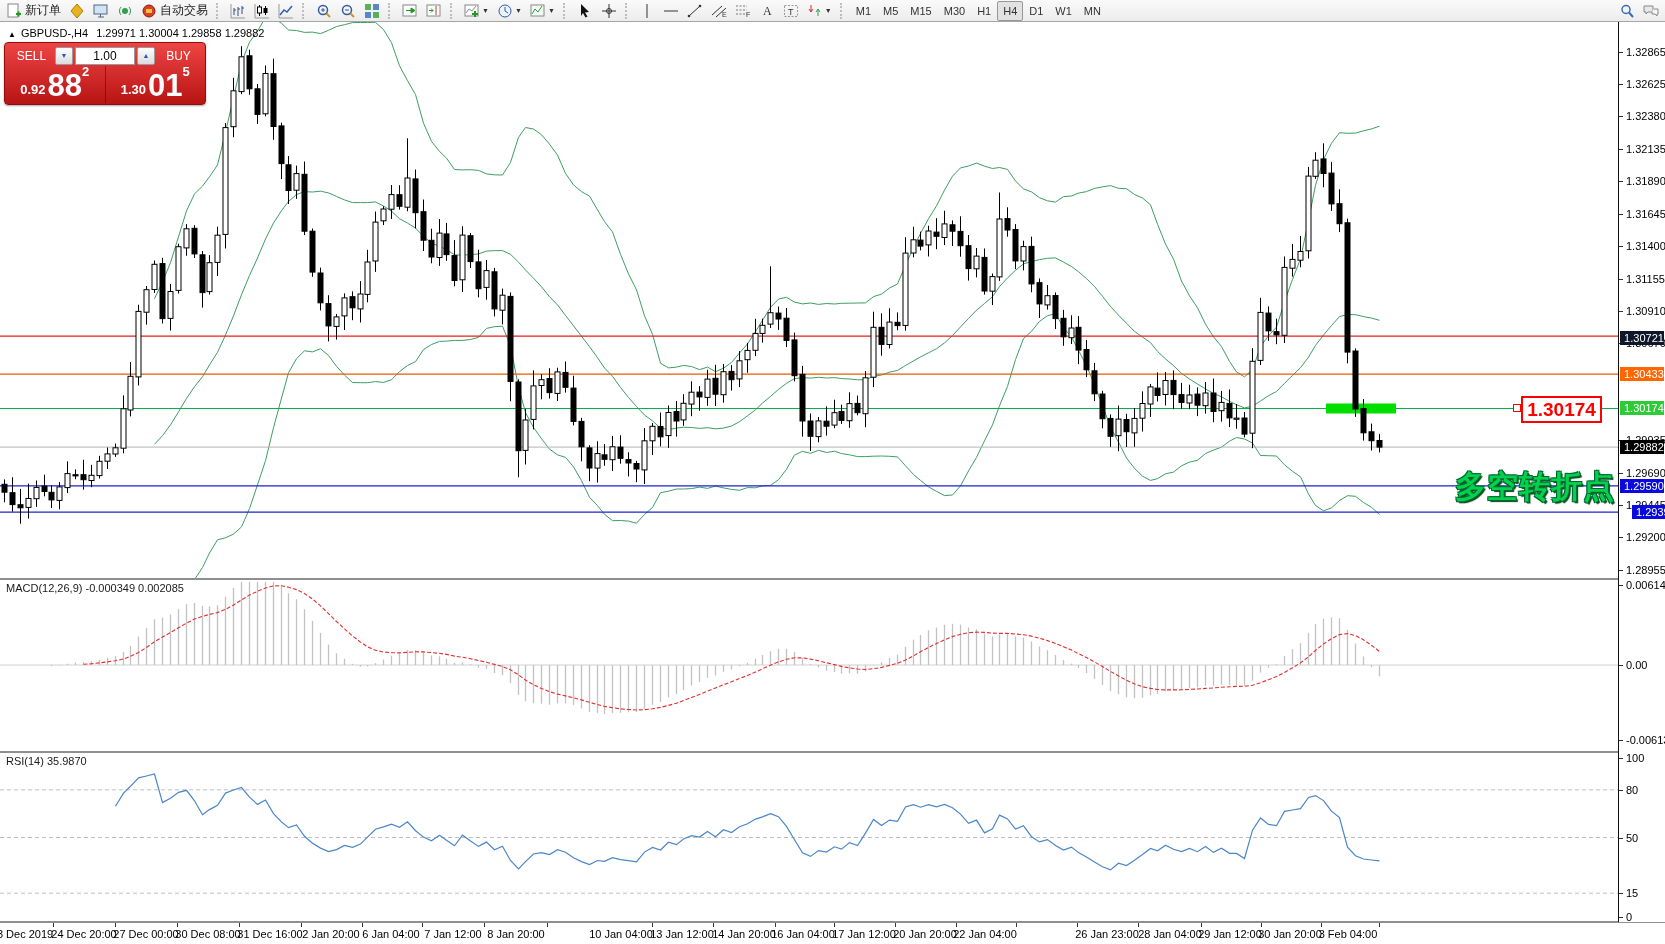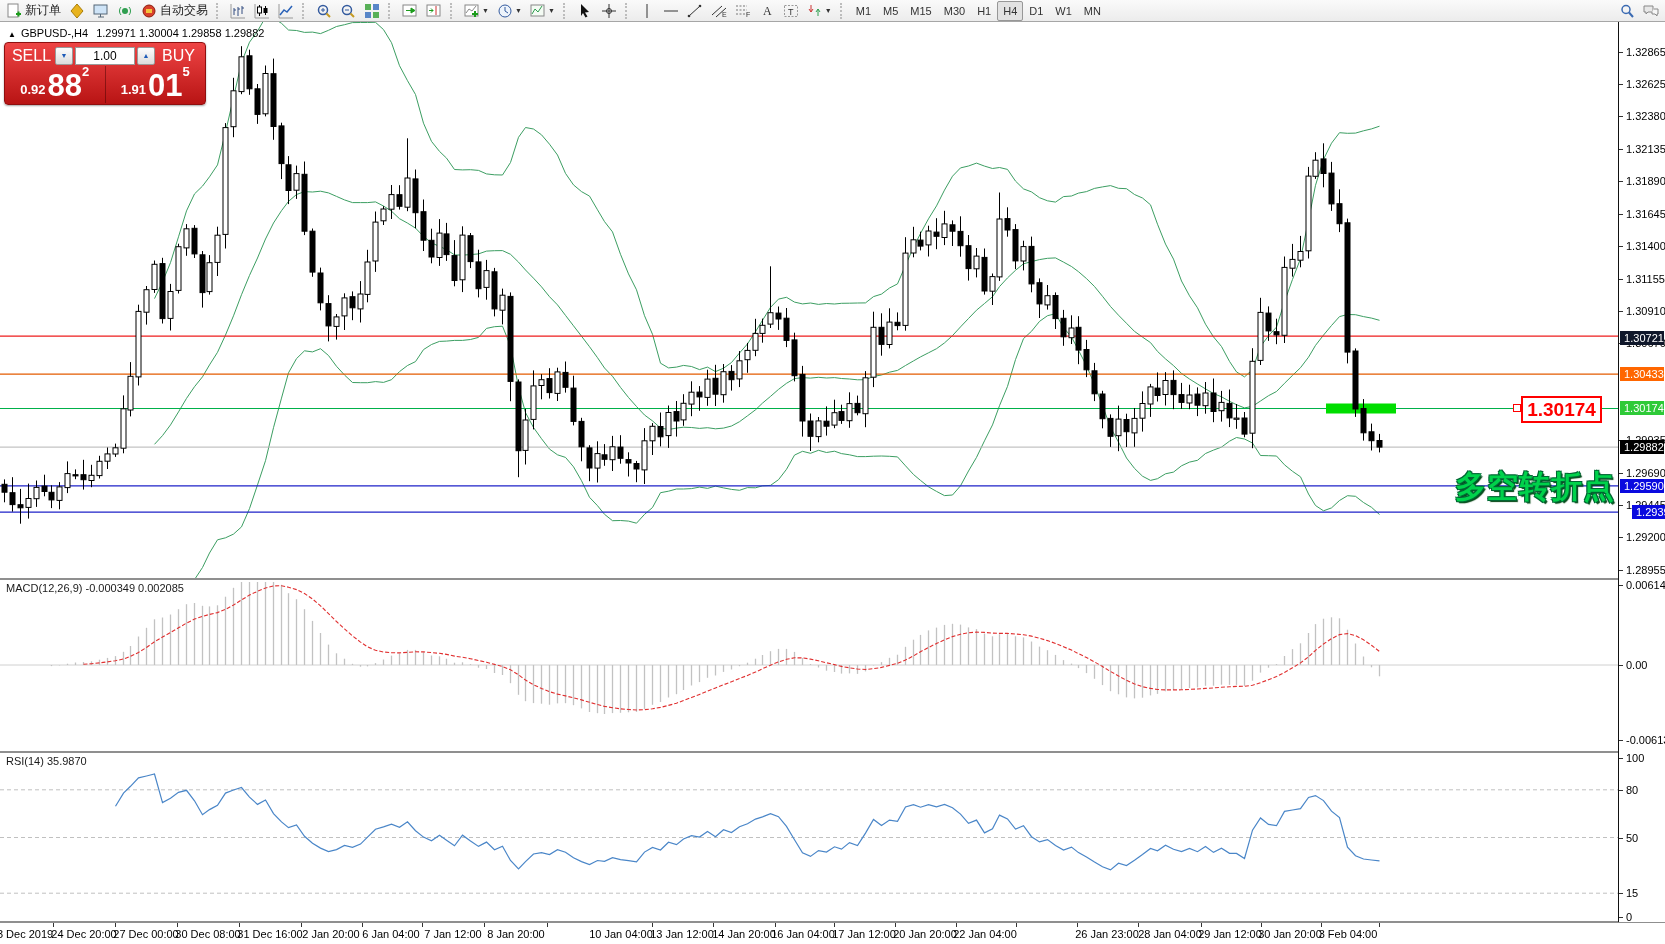--- a/index.html
+++ b/index.html
@@ -37,21 +37,21 @@
   
   .annotation-cn{position:absolute;left:1455px;top:444px;z-index:4;font-size:31px;font-weight:bold;letter-spacing:1px;
     color:#00d24b;text-shadow:1px 1px 0 #063,-1px -1px 0 #063,1px -1px 0 #063,-1px 1px 0 #063,2px 2px 1px #041;white-space:nowrap;}
   .price-tag{position:absolute;left:1521px;top:376px;width:77px;height:23px;border:2px solid #f00;color:#f00;background:#fff;
     font-size:19px;font-weight:bold;text-align:center;line-height:23px;z-index:6;}
   .price-tag-anchor{position:absolute;left:1513px;top:386px;width:6px;height:6px;border:1px solid #f00;background:#fff;z-index:6;}
   
   .trade-panel{position:absolute;left:4px;top:20px;width:202px;height:63px;z-index:8;border-radius:4px;
     background:linear-gradient(#e44,#b81414);border:1px solid #8f0f0f;box-shadow:0 1px 2px rgba(0,0,0,.35);box-sizing:border-box;color:#fff;}
   .tp-row1{display:flex;align-items:center;height:23px;padding:2px 3px 0 3px;box-sizing:border-box;}
-  .tp-sb{width:49px;text-align:center;font-size:16px;color:#fff;}
+  .tp-sb{width:49px;text-align:center;font-size:12px;color:#fff;}
   .tp-spin{display:flex;align-items:center;margin:16px auto;}
   .tp-arrow{width:16px;height:16px;background:linear-gradient(#fdfdfd,#dcdcdc);border:1px solid #9a9a9a;border-radius:2px;
     font-size:7px;color:#1d5bb8;display:flex;align-items:center;justify-content:center;}
   .tp-vol{width:58px;height:16px;background:#fff;border:1px solid #9a9a9a;margin:0 2px;color:#000;font-size:12px;
     text-align:center;line-height:16px;}
   .tp-row2{display:flex;height:37px;}
   .tp-half{flex:1;display:flex;align-items:flex-end;justify-content:center;padding-bottom:3px;}
   .tp-half.sell{border-right:1px solid rgba(60,0,0,.45);}
   .tp-small{font-size:13px;font-weight:bold;margin-bottom:3px;}
   .tp-big{font-size:31px;font-weight:bold;line-height:28px;margin-left:2px;}
@@ -277,21 +277,21 @@
         </div>
         <div class="tp-sb">BUY</div>
       </div>
       <div class="tp-row2">
         <div class="tp-half sell">
           <span class="tp-small">0.92</span>
           <span class="tp-big">88</span>
           <span class="tp-sup">2</span>
         </div>
         <div class="tp-half">
-          <span class="tp-small">1.91</span>
+          <span class="tp-small">1.30</span>
           <span class="tp-big">01</span>
           <span class="tp-sup">5</span>
         </div>
       </div>
     </div>
 
     <svg id="main-svg" class="pane" style="top:0" width="1618" height="556">
         <path d="M154.5 276.6L162.5 259.9L170.5 240.6L178.5 214.8L186.5 188.9L194.5 171.9L202.5 164.1L209.5 154.8L217.5 142.9L225.5 110.3L233.5 75.5L241.5 40.5L249.5 20.2L257.5 9.2L265.5 -4.7L273.5 -3.8L281.5 1.3L288.5 8.0L296.5 8.5L304.5 10.4L312.5 10.1L320.5 11.6L328.5 8.3L336.5 4.5L344.5 2.7L352.5 0.6L360.5 0.5L367.5 0.5L375.5 0.3L383.5 7.6L391.5 20.7L399.5 43.7L407.5 58.7L415.5 72.5L423.5 101.2L431.5 119.4L439.5 129.4L446.5 136.1L454.5 147.5L462.5 147.9L470.5 147.7L478.5 148.4L486.5 151.9L494.5 152.8L502.5 153.0L510.5 140.5L518.5 115.3L525.5 105.5L533.5 107.0L541.5 112.8L549.5 122.2L557.5 133.0L565.5 151.4L573.5 162.9L581.5 169.6L589.5 174.1L597.5 187.8L604.5 199.6L612.5 209.9L620.5 232.3L628.5 251.9L636.5 267.8L644.5 293.7L652.5 312.3L660.5 341.2L668.5 345.9L676.5 345.1L683.5 343.4L691.5 344.5L699.5 347.6L707.5 345.1L715.5 349.6L723.5 346.2L731.5 340.5L739.5 331.0L747.5 321.9L755.5 309.7L762.5 298.3L770.5 285.4L778.5 277.1L786.5 275.3L794.5 280.1L802.5 281.9L810.5 281.0L818.5 282.4L826.5 281.5L834.5 282.0L841.5 281.3L849.5 281.2L857.5 281.0L865.5 280.9L873.5 274.6L881.5 272.1L889.5 266.0L897.5 261.9L905.5 243.3L913.5 225.2L920.5 211.5L928.5 196.8L936.5 183.9L944.5 168.1L952.5 154.2L960.5 145.9L968.5 144.0L976.5 141.1L984.5 144.1L992.5 146.5L999.5 145.5L1007.5 147.4L1015.5 159.1L1023.5 166.9L1031.5 169.9L1039.5 175.7L1047.5 178.8L1055.5 180.1L1063.5 174.6L1071.5 174.0L1078.5 171.1L1086.5 169.6L1094.5 166.4L1102.5 164.9L1110.5 163.6L1118.5 166.3L1126.5 166.7L1134.5 172.5L1142.5 176.0L1150.5 182.8L1157.5 202.2L1165.5 222.1L1173.5 237.1L1181.5 259.0L1189.5 273.8L1197.5 285.8L1205.5 302.2L1213.5 314.9L1221.5 324.5L1229.5 339.4L1236.5 349.9L1244.5 354.9L1252.5 347.6L1260.5 324.5L1268.5 313.8L1276.5 305.1L1284.5 279.8L1292.5 257.4L1300.5 236.7L1308.5 198.4L1315.5 163.3L1323.5 137.4L1331.5 121.2L1339.5 110.7L1347.5 111.3L1355.5 111.1L1363.5 108.8L1371.5 106.9L1379.5 104.2" fill="none" stroke="#3c9e62" stroke-width="1"></path>
         <path d="M154.5 422.3L162.5 413.6L170.5 402.9L178.5 389.9L186.5 376.4L194.5 364.7L202.5 354.8L209.5 342.9L217.5 330.3L225.5 313.0L233.5 293.8L241.5 272.7L249.5 253.4L257.5 236.0L265.5 217.0L273.5 201.0L281.5 188.7L288.5 179.4L296.5 172.5L304.5 169.6L312.5 170.0L320.5 169.2L328.5 170.9L336.5 174.4L344.5 177.9L352.5 180.6L360.5 180.6L367.5 180.6L375.5 179.9L383.5 184.0L391.5 189.2L399.5 196.7L407.5 201.1L415.5 206.1L423.5 214.4L431.5 220.9L439.5 224.4L446.5 227.6L454.5 232.9L462.5 233.1L470.5 232.6L478.5 231.9L486.5 229.1L494.5 228.7L502.5 228.6L510.5 232.3L518.5 240.1L525.5 248.0L533.5 256.2L541.5 264.8L549.5 274.7L557.5 282.9L565.5 293.4L573.5 303.8L581.5 314.2L589.5 324.7L597.5 335.7L604.5 346.0L612.5 354.3L620.5 365.4L628.5 375.5L636.5 384.5L644.5 393.0L652.5 398.9L660.5 406.0L668.5 407.5L676.5 406.1L683.5 405.2L691.5 405.5L699.5 406.4L707.5 405.7L715.5 406.8L723.5 406.1L731.5 404.0L739.5 399.7L747.5 393.8L755.5 387.8L762.5 381.1L770.5 374.4L778.5 367.4L786.5 361.3L794.5 356.6L802.5 355.6L810.5 356.1L818.5 355.3L826.5 356.0L834.5 355.6L841.5 356.5L849.5 357.0L857.5 357.8L865.5 357.7L873.5 354.4L881.5 353.0L889.5 350.2L897.5 348.4L905.5 343.5L913.5 338.9L920.5 334.9L928.5 330.8L936.5 326.7L944.5 320.9L952.5 313.6L960.5 304.9L968.5 296.5L976.5 288.2L984.5 281.5L992.5 274.7L999.5 264.6L1007.5 255.9L1015.5 248.3L1023.5 241.8L1031.5 239.6L1039.5 237.6L1047.5 236.3L1055.5 235.9L1063.5 240.1L1071.5 244.5L1078.5 249.7L1086.5 256.6L1094.5 264.5L1102.5 274.3L1110.5 284.5L1118.5 293.2L1126.5 301.3L1134.5 309.4L1142.5 315.1L1150.5 320.6L1157.5 329.4L1165.5 336.9L1173.5 343.6L1181.5 351.4L1189.5 357.0L1197.5 362.0L1205.5 366.9L1213.5 371.5L1221.5 374.8L1229.5 379.3L1236.5 382.7L1244.5 385.9L1252.5 384.3L1260.5 379.0L1268.5 373.7L1276.5 369.5L1284.5 361.3L1292.5 353.4L1300.5 345.7L1308.5 335.2L1315.5 323.4L1323.5 313.1L1331.5 303.5L1339.5 294.6L1347.5 292.5L1355.5 292.7L1363.5 294.6L1371.5 296.1L1379.5 298.3" fill="none" stroke="#3c9e62" stroke-width="1"></path>
         <path d="M154.5 568.0L162.5 567.3L170.5 565.3L178.5 565.0L186.5 563.9L194.5 557.6L202.5 545.5L209.5 531.0L217.5 517.8L225.5 515.8L233.5 512.1L241.5 504.9L249.5 486.6L257.5 462.9L265.5 438.7L273.5 405.7L281.5 376.1L288.5 350.8L296.5 336.6L304.5 328.8L312.5 329.9L320.5 326.7L328.5 333.5L336.5 344.3L344.5 353.0L352.5 360.5L360.5 360.7L367.5 360.7L375.5 359.6L383.5 360.4L391.5 357.7L399.5 349.6L407.5 343.5L415.5 339.6L423.5 327.6L431.5 322.5L439.5 319.4L446.5 319.1L454.5 318.4L462.5 318.4L470.5 317.5L478.5 315.4L486.5 306.4L494.5 304.7L502.5 304.2L510.5 324.1L518.5 365.0L525.5 390.6L533.5 405.5L541.5 416.7L549.5 427.1L557.5 432.8L565.5 435.4L573.5 444.8L581.5 458.7L589.5 475.3L597.5 483.7L604.5 492.3L612.5 498.7L620.5 498.5L628.5 499.1L636.5 501.2L644.5 492.4L652.5 485.5L660.5 470.7L668.5 469.2L676.5 467.0L683.5 467.0L691.5 466.6L699.5 465.1L707.5 466.4L715.5 464.1L723.5 465.9L731.5 467.4L739.5 468.3L747.5 465.6L755.5 465.8L762.5 463.8L770.5 463.4L778.5 457.7L786.5 447.3L794.5 433.1L802.5 429.3L810.5 431.3L818.5 428.3L826.5 430.5L834.5 429.2L841.5 431.6L849.5 432.8L857.5 434.6L865.5 434.6L873.5 434.2L881.5 434.0L889.5 434.3L897.5 434.9L905.5 443.8L913.5 452.5L920.5 458.4L928.5 464.8L936.5 469.4L944.5 473.6L952.5 473.0L960.5 463.8L968.5 449.0L976.5 435.4L984.5 418.8L992.5 402.9L999.5 383.7L1007.5 364.4L1015.5 337.6L1023.5 316.6L1031.5 309.3L1039.5 299.4L1047.5 293.7L1055.5 291.7L1063.5 305.6L1071.5 315.0L1078.5 328.3L1086.5 343.7L1094.5 362.6L1102.5 383.6L1110.5 405.4L1118.5 420.1L1126.5 436.0L1134.5 446.4L1142.5 454.2L1150.5 458.4L1157.5 456.7L1165.5 451.8L1173.5 450.1L1181.5 443.8L1189.5 440.1L1197.5 438.3L1205.5 431.5L1213.5 428.1L1221.5 425.1L1229.5 419.2L1236.5 415.5L1244.5 417.0L1252.5 421.0L1260.5 433.5L1268.5 433.7L1276.5 434.0L1284.5 442.8L1292.5 449.3L1300.5 454.8L1308.5 472.0L1315.5 483.5L1323.5 488.8L1331.5 485.9L1339.5 478.5L1347.5 473.7L1355.5 474.3L1363.5 480.5L1371.5 485.3L1379.5 492.5" fill="none" stroke="#3c9e62" stroke-width="1"></path>

